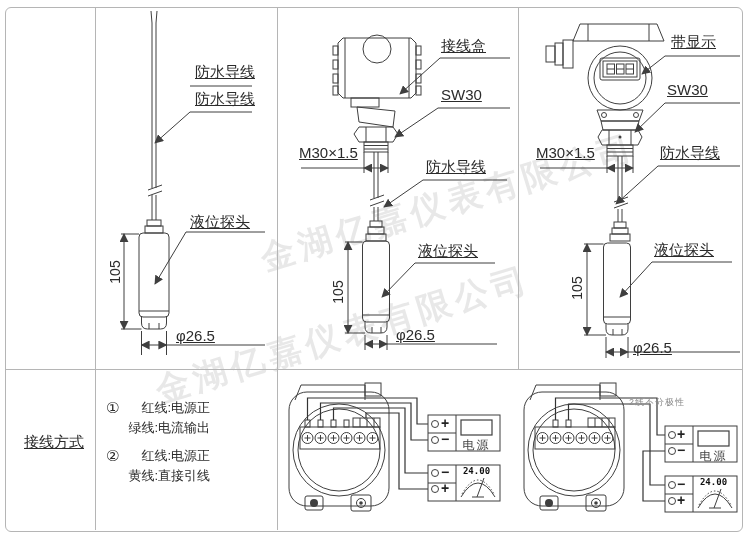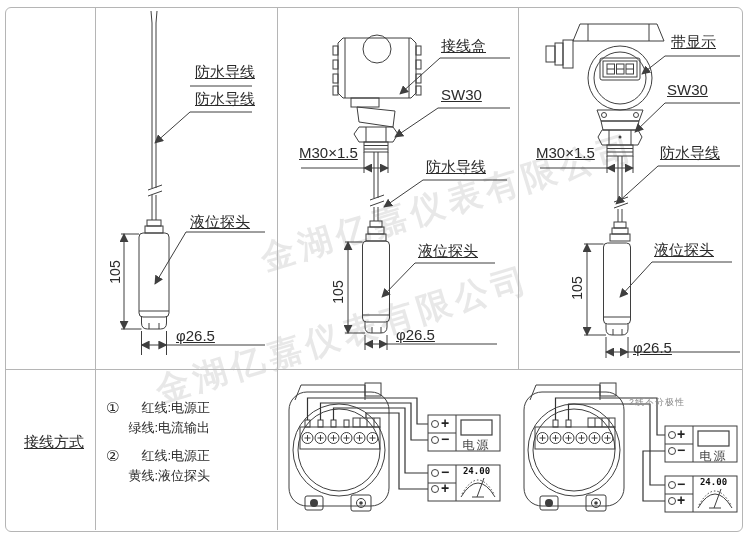--- a/index.html
+++ b/index.html
@@ -254,21 +254,21 @@
       <span class="wire-num">①</span>
       <div class="wire-lines">
         <div>红线:电源正</div>
         <div>绿线:电流输出</div>
       </div>
     </div>
     <div class="wire-item">
       <span class="wire-num">②</span>
       <div class="wire-lines">
         <div>红线:电源正</div>
-        <div>黄线:液位探头</div>
+        <div>黄线:直接引线</div>
       </div>
     </div>
   </div>
 
   <svg style="left:277px;top:370px;" width="465" height="160" viewBox="0 0 465 160">
     <defs></defs>
 
     <g>
       <path d="M18 30 L24 15 H88 V30"></path>
       <rect x="88" y="13" width="16" height="13"></rect>

